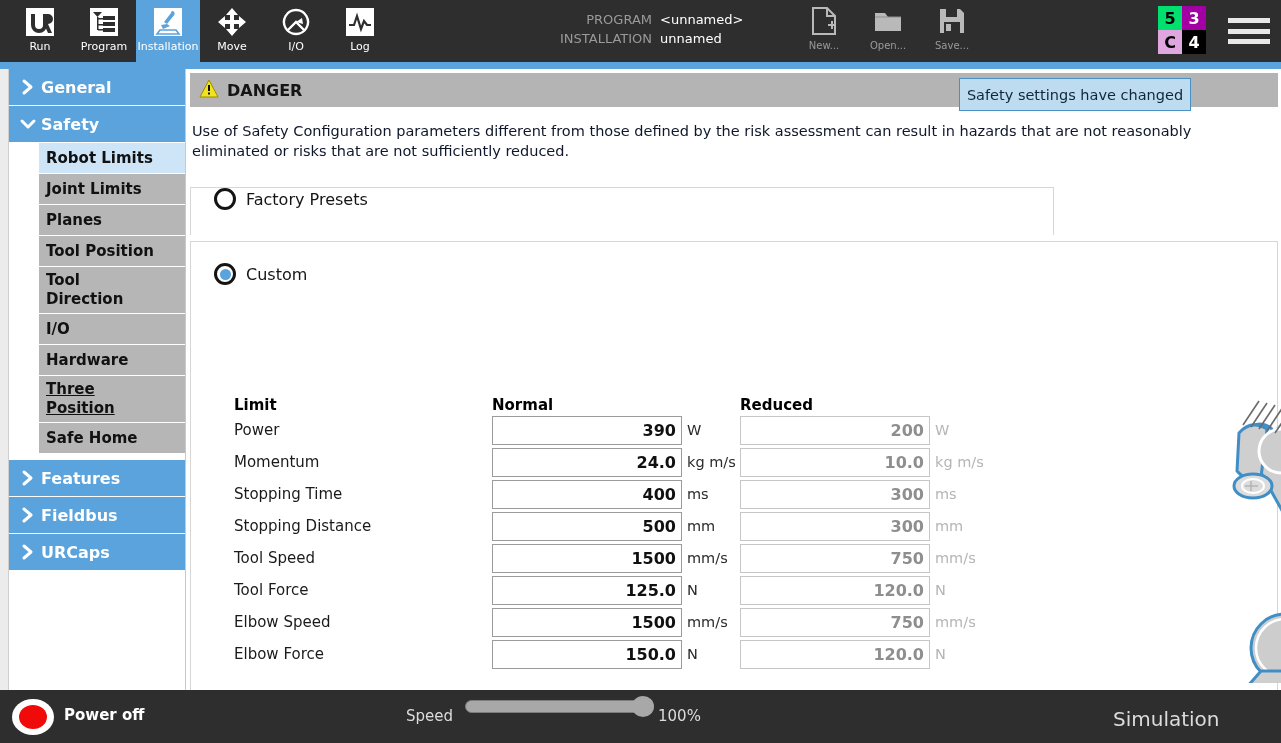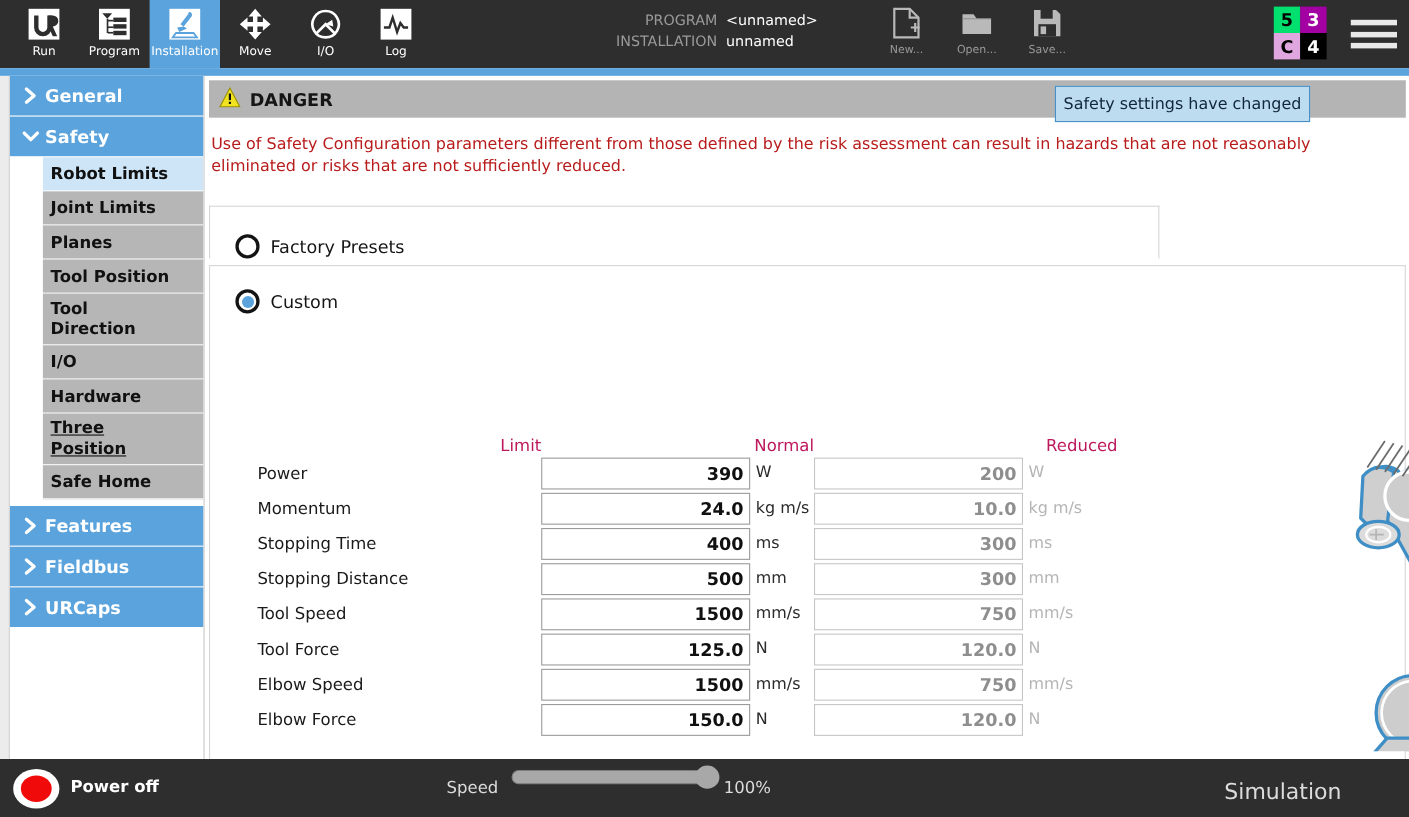--- a/index.html
+++ b/index.html
@@ -96,34 +96,34 @@
     position: absolute; left: 187px; top: 69px; width: 1094px; height: 621px;
     background: #ffffff;
   }
   #danger-bar {
     position: absolute; left: 3px; top: 4px; width: 1088px; height: 34px;
     background: #b4b4b4; display: flex; align-items: center; padding-left: 9px;
   }
   #danger-bar .dtext { font-size: 16px; font-weight: bold; color: #151515; margin-left: 8px; }
   #danger-text {
     position: absolute; left: 5px; top: 52px; width: 1080px;
-    font-size: 14.5px; color: #b91c1c; line-height: 20px;
+    font-size: 14.5px; color: #0f172a; line-height: 20px;
   }
   #tooltip {
     position: absolute; left: 772px; top: 9px; width: 232px; height: 33px;
     background: #bddcf0; border: 1px solid #4a90c4;
     display: flex; align-items: center; justify-content: center;
     font-size: 14.5px; color: #11263a;
     z-index: 20;
   }
 
   #presets-panel {
     position: absolute; left: 3px; top: 118px; width: 864px; height: 48px;
     background: #ffffff; border: 1px solid #d6d6d6; border-bottom: none;
-    display: flex; align-items: flex-end;
+    display: flex; align-items: flex-start;
   }
   #custom-panel {
     position: absolute; left: 3px; top: 172px; width: 1088px; height: 450px;
     background: #ffffff; border: 1px solid #d6d6d6;
   }
   .radio-row { display: flex; align-items: center; }
   .radio {
     width: 22px; height: 22px; border-radius: 50%;
     border: 3px solid #141414; background: #ffffff;
     display: flex; align-items: center; justify-content: center;
@@ -138,25 +138,25 @@
   }
   #preset-knob {
     position: absolute; left: 874px; top: 208px; width: 34px; height: 31px;
     border-radius: 50%; background: #979797; cursor: pointer;
   }
 
   
   #limits {
     position: absolute; left: 43px; top: 148px; width: 960px;
   }
-  .th { font-size: 15px; font-weight: normal; color: #be185d; text-align: right; }
+  .th { font-size: 15px; font-weight: bold; color: #000000; }
   .lim-head { display: flex; height: 24px; align-items: flex-end; }
   .c-name { width: 258px; }
   .c-norm { width: 248px; }
-  .c-red  { width: 248px; margin-left: 28px; }
+  .c-red  { width: 248px; }
   .lim-row { display: flex; align-items: center; height: 32px; }
   .lim-name { width: 258px; font-size: 15px; color: #1a1a1a; }
   .cell { width: 248px; display: flex; align-items: center; }
   .numbox {
     width: 190px; height: 29px; border: 1px solid #9b9b9b; background: #ffffff;
     display: flex; align-items: center; justify-content: flex-end;
     padding-right: 5px; font-size: 16px; font-weight: bold; color: #101010;
     cursor: text;
   }
   .numbox.disabled { border-color: #c6c6c6; color: #8e8e8e; }

